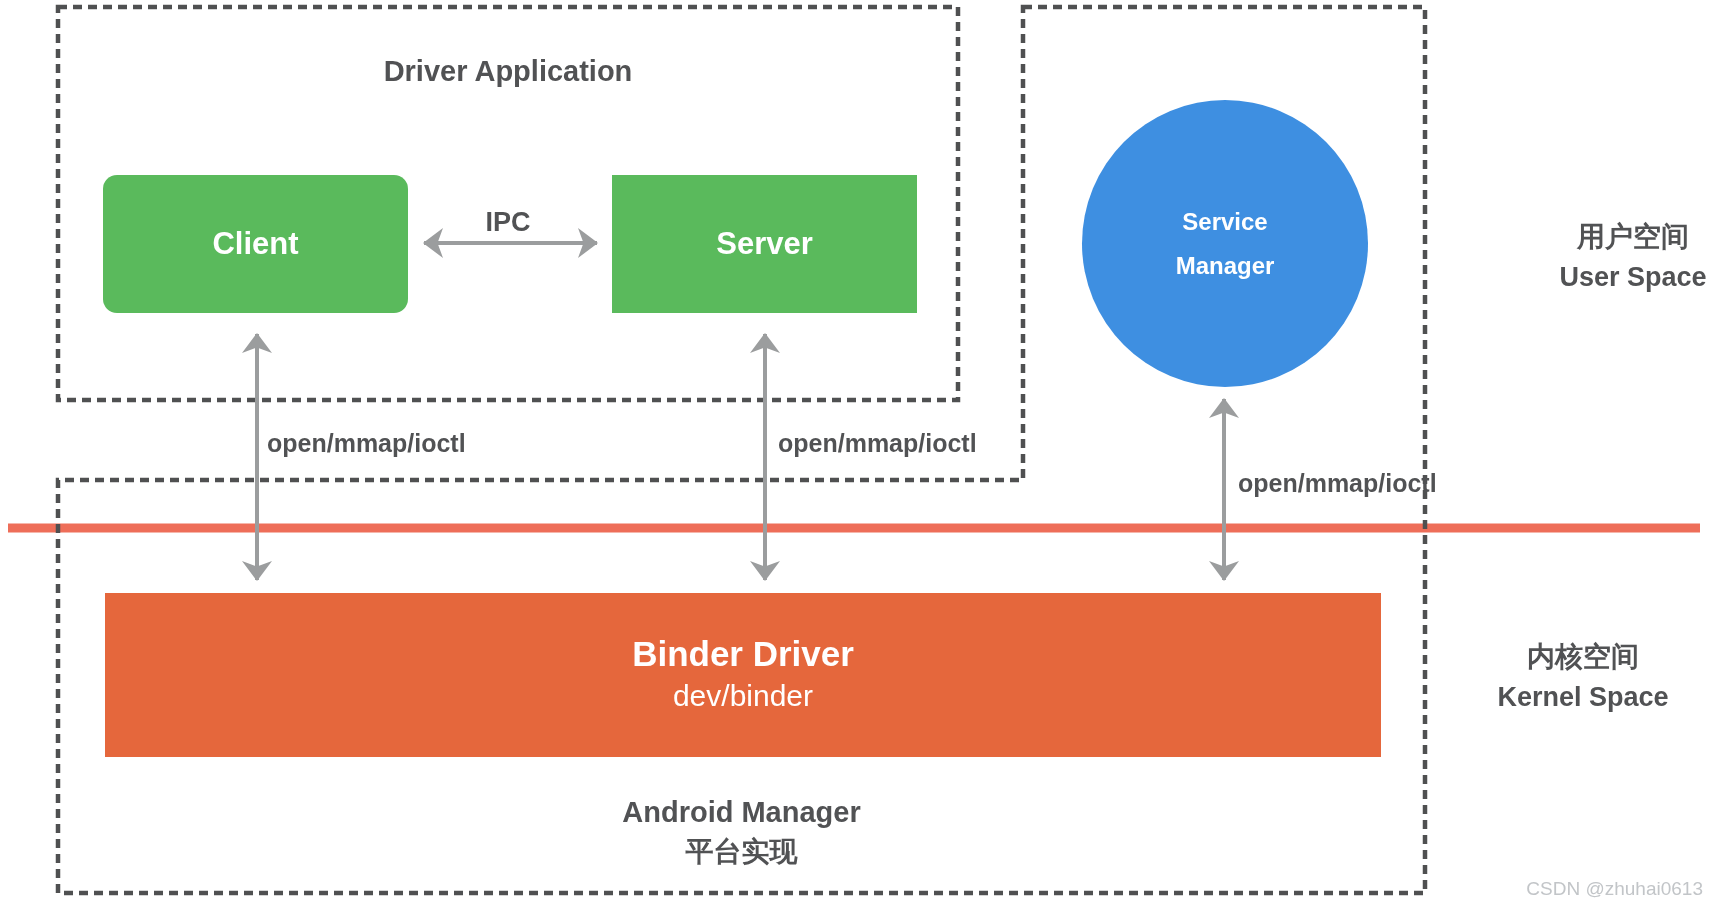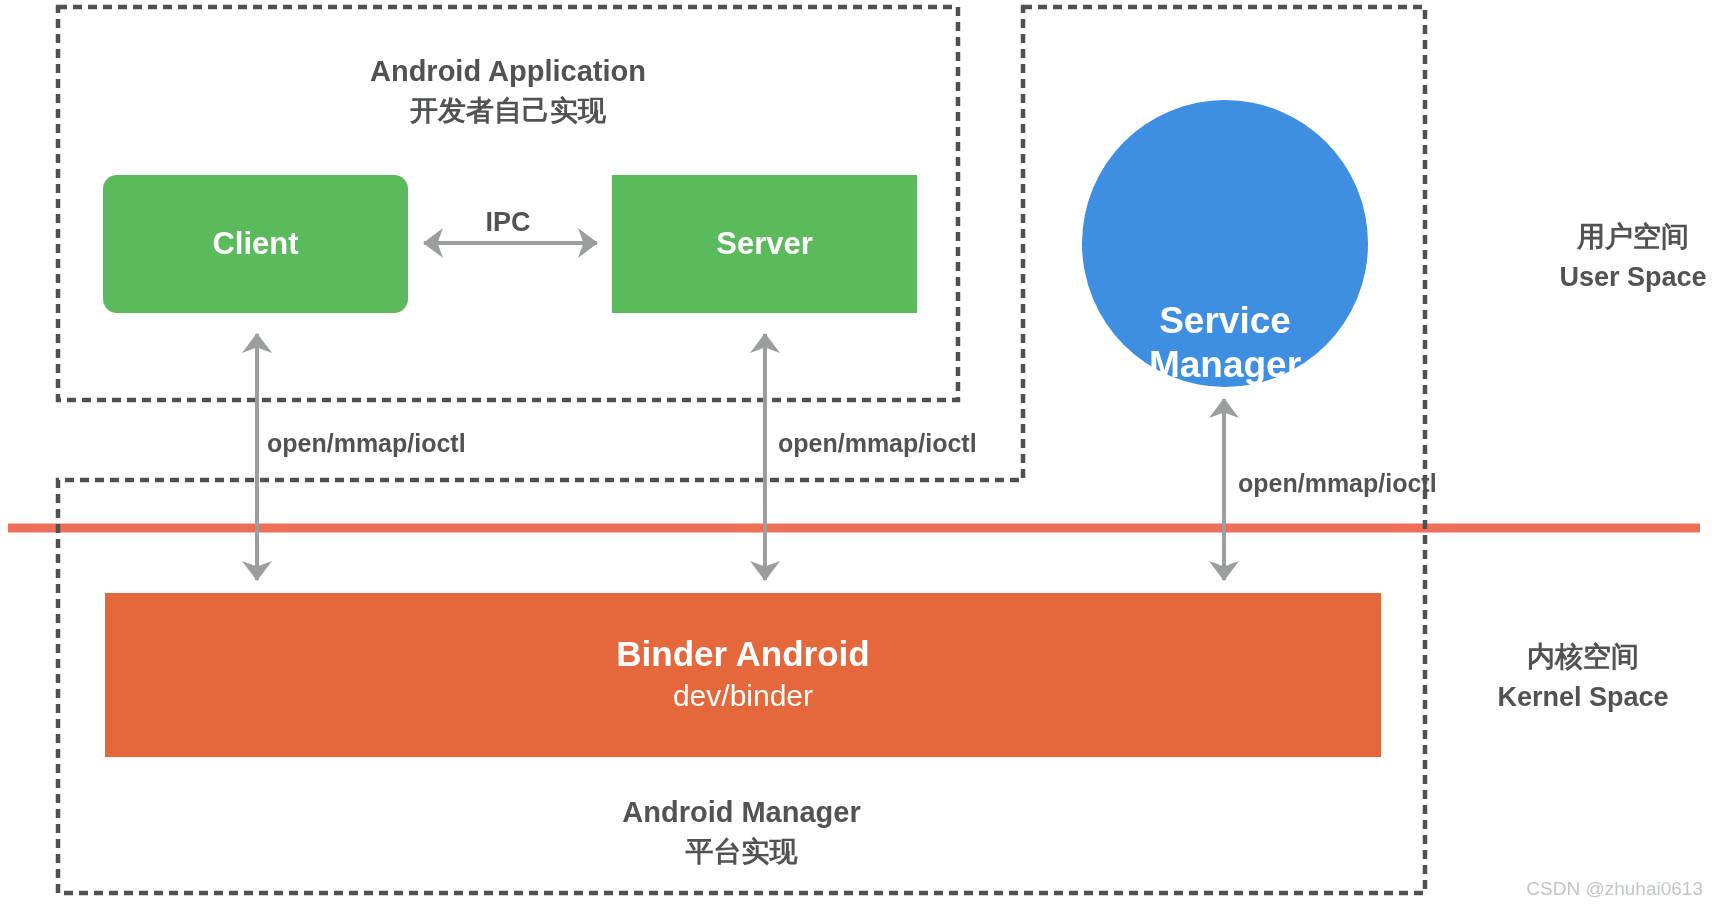--- a/index.html
+++ b/index.html
@@ -68,24 +68,24 @@
   .server-box { left: 612px; }
   .sm-circle {
     position: absolute;
     left: 1082px; top: 100px;
     width: 286px; height: 287px;
     border-radius: 50%;
     background: var(--c-blue, #3E8FE1);
     display: flex;
     flex-direction: column;
     align-items: center;
-    justify-content: flex-end;
+    justify-content: center;
     color: #ffffff;
     font-weight: bold;
-    font-size: 37px;
+    font-size: 24px;
     line-height: 44px;
     text-align: center;
   }
   .binder-box {
     position: absolute;
     left: 105px; top: 593px;
     width: 1276px; height: 164px;
     background: var(--c-orange, #E5673C);
     display: flex;
     flex-direction: column;
@@ -146,22 +146,21 @@
     <line class="arrow-line" x1="424" y1="243" x2="597" y2="243" marker-start="url(#ah)" marker-end="url(#ah)"></line>
 
     <line class="arrow-line" x1="257" y1="334" x2="257" y2="580" marker-start="url(#ah)" marker-end="url(#ah)"></line>
 
     <line class="arrow-line" x1="765" y1="334" x2="765" y2="580" marker-start="url(#ah)" marker-end="url(#ah)"></line>
 
     <line class="arrow-line" x1="1224" y1="399" x2="1224" y2="580" marker-start="url(#ah)" marker-end="url(#ah)"></line>
   </svg>
 
   <div class="lbl title-2line" style="left:58px; top:51px; width:900px;">
-    <div>Android Application</div>
-    <div class="zh">开发者自己实现</div>
+    <div>Driver Application</div>
   </div>
 
   <div class="node-box green-box client-box">
     <span>Client</span>
   </div>
 
   <div class="node-box green-box server-box">
     <span>Server</span>
   </div>
 
@@ -179,21 +178,21 @@
   <div class="lbl side-label" style="left:1508px; top:217px; width:250px;">
     <div class="zh">用户空间</div>
     <div>User Space</div>
   </div>
   <div class="lbl side-label" style="left:1458px; top:637px; width:250px;">
     <div class="zh">内核空间</div>
     <div>Kernel Space</div>
   </div>
 
   <div class="binder-box">
-    <div class="binder-title">Binder Android</div>
+    <div class="binder-title">Binder Driver</div>
     <div class="binder-sub">dev/binder</div>
   </div>
 
   <div class="lbl title-2line" style="left:58px; top:792px; width:1367px;">
     <div>Android Manager</div>
     <div class="zh">平台实现</div>
   </div>
 
   <div class="watermark">CSDN @zhuhai0613</div>
 

